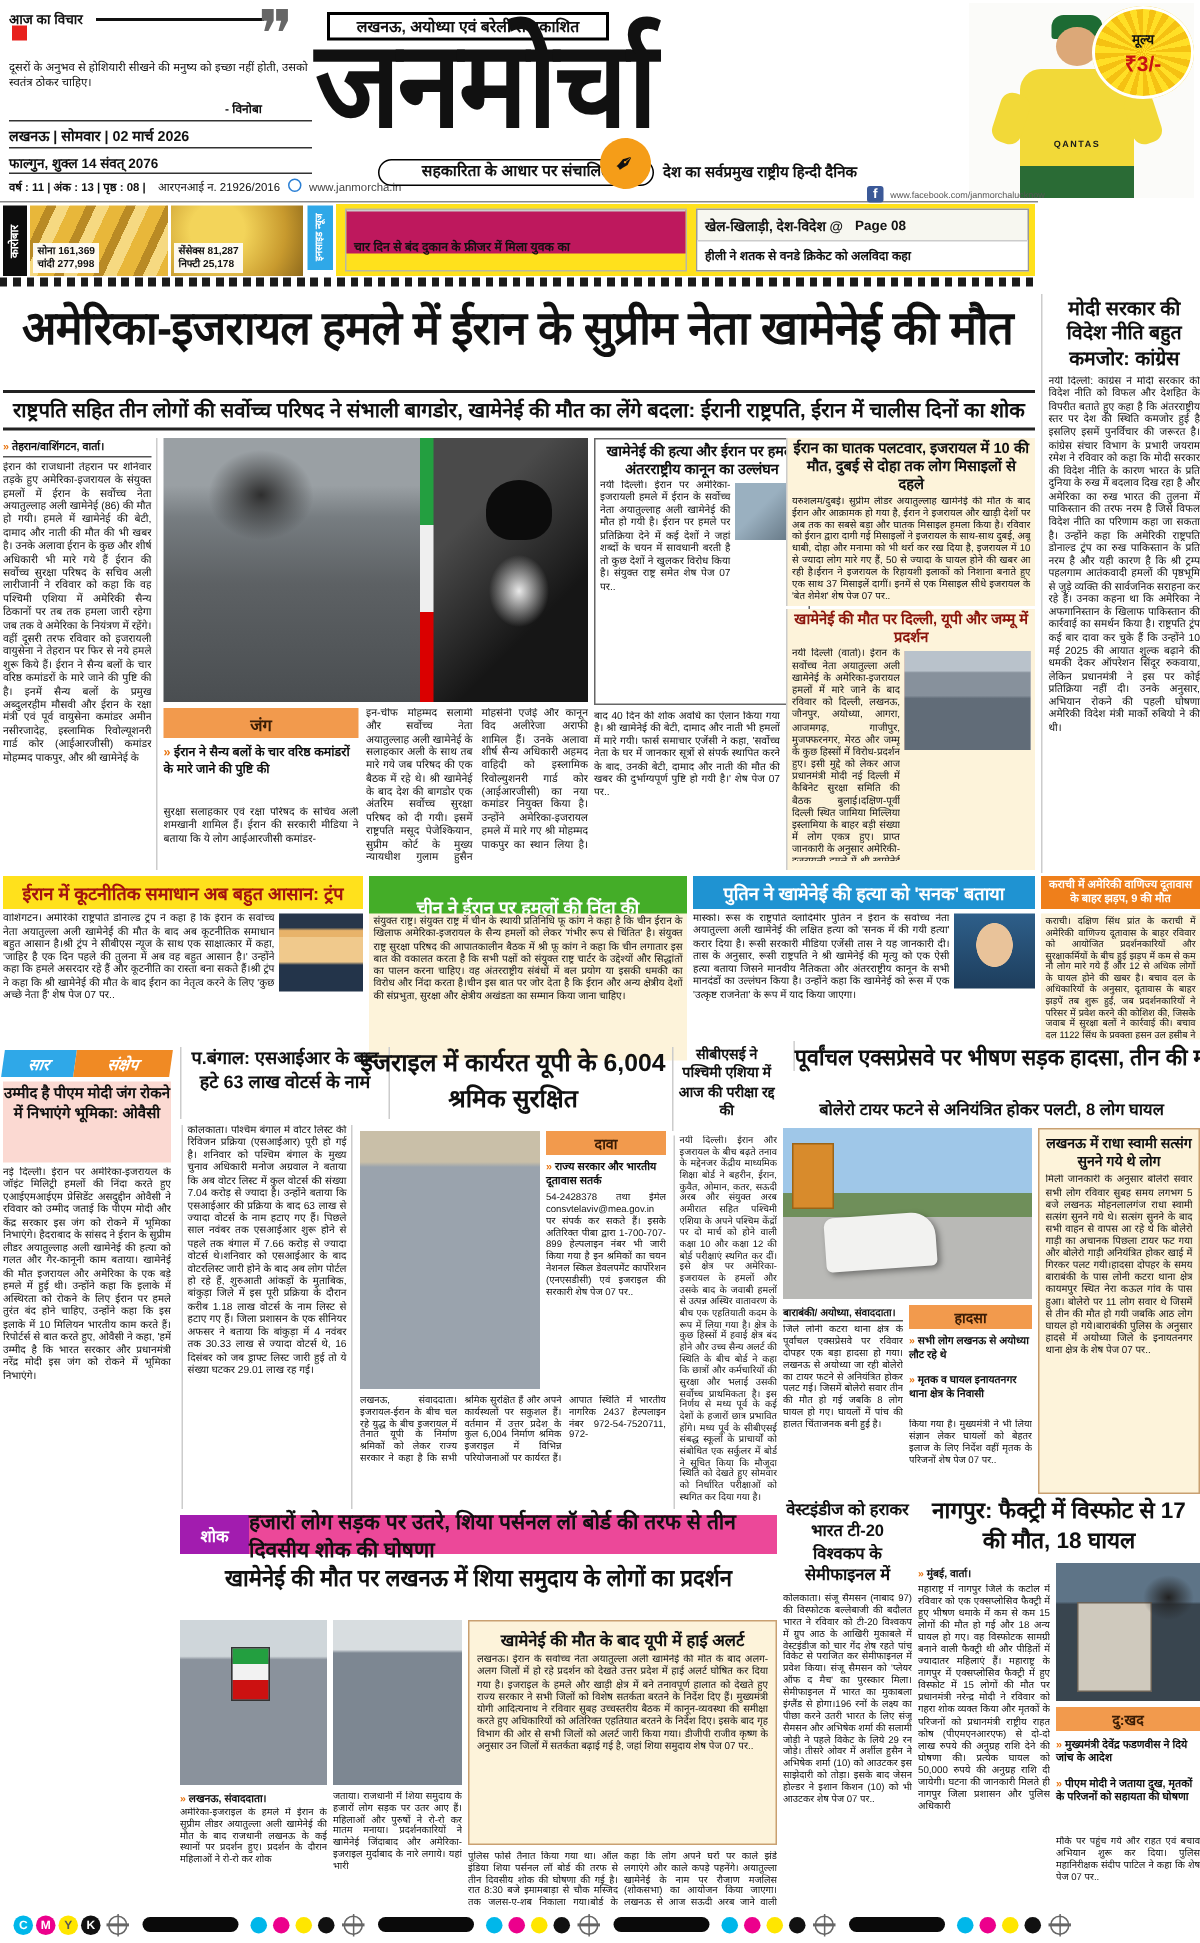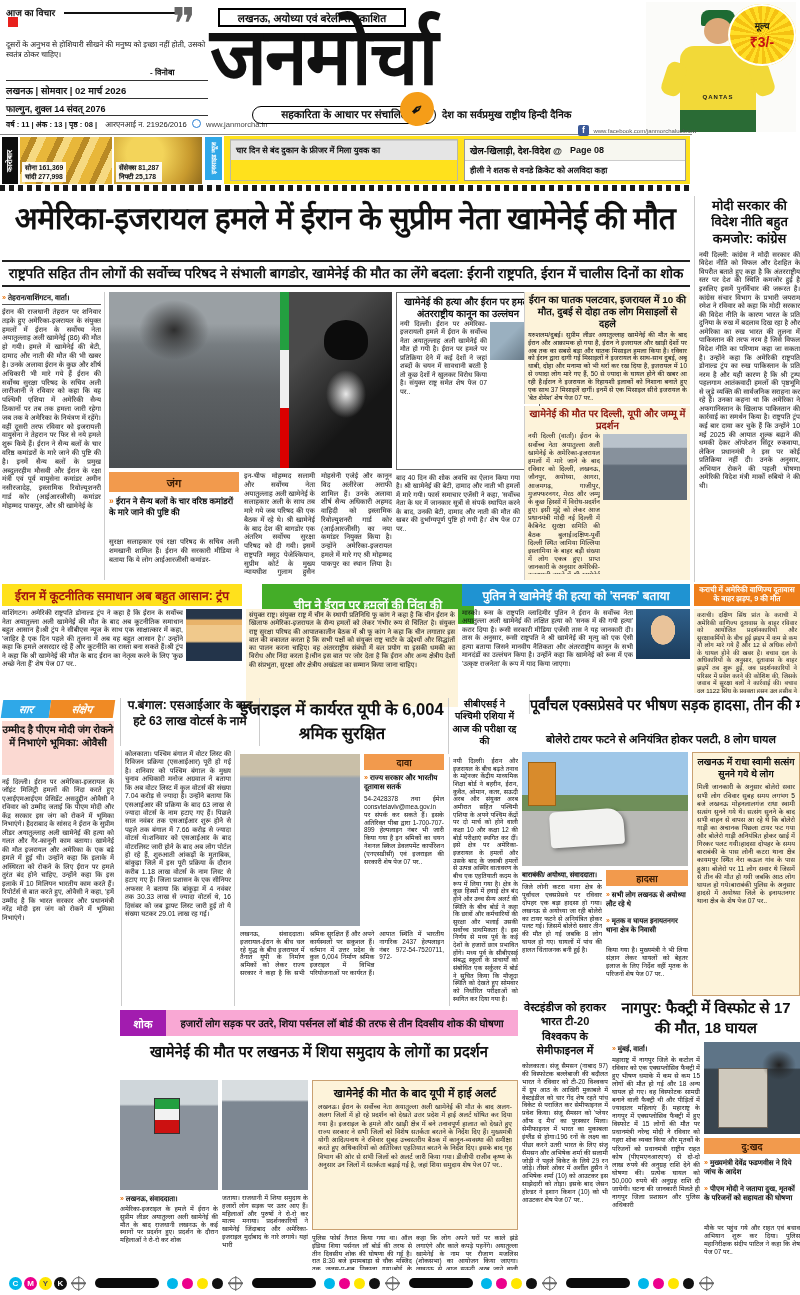--- a/index.html
+++ b/index.html
@@ -80,21 +80,21 @@
 </div>
 <div class="abs" style="left:114px;top:137px;width:88px;height:47px;background:radial-gradient(circle at 35% 35%,#f3d45a 0 28%,#c89a2e 70%,#8f6a1c)">
   <div class="abs" style="left:2px;bottom:2px;background:rgba(255,255,255,.92);padding:1px 3px;font-size:6.8px;font-weight:bold;line-height:1.35">
     <div>सेंसेक्स 81,287</div>
     <div>निफ्टी 25,178</div>
   </div>
 </div>
 <div class="abs vlab" style="left:205px;top:137px;width:17px;height:43px;background:#2fa8e8;font-size:6.5px;line-height:1.1">इनसाइड न्यूज</div>
 <div class="abs" style="left:224px;top:136px;width:466px;height:48px;background:#ffe11c"></div>
 <div class="abs" style="left:230px;top:139px;width:228px;height:42px;border:1px solid #b9b9a5">
-  <div class="b" style="height:20px;background:#e5e5e5;font-size:8.2px;line-height:20px;padding:0 5px;border-top:1px solid #ccc">चार दिन से बंद दुकान के फ्रीजर में मिला युवक का</div>
+  <div class="b" style="height:20px;background:#be185d;font-size:8.2px;line-height:20px;padding:14px 5px;border-top:1px solid #ccc">चार दिन से बंद दुकान के फ्रीजर में मिला युवक का</div>
 </div>
 <div class="abs" style="left:464px;top:139px;width:222px;height:42px;border:1px solid #999;background:#f7f7f0">
   <div style="display:flex;align-items:center;height:20px;padding:0 5px;gap:8px">
     <span class="b" style="font-size:9.2px">खेल-खिलाड़ी, देश-विदेश @</span>
     <span class="b" style="font-size:9px">Page 08</span>
   </div>
   <div class="b" style="height:20px;background:#fff;font-size:8.2px;line-height:20px;padding:0 5px;border-top:1px solid #ccc">हीली ने शतक से वनडे क्रिकेट को अलविदा कहा</div>
 </div>
 <div class="abs" style="left:0;top:185px;width:692px;height:6px;background:repeating-linear-gradient(90deg,#1a1a1a 0 5px,transparent 5px 9px)"></div>
 
@@ -140,21 +140,21 @@
   <div class="c b" style="font-size:9.8px;line-height:1.25;color:#8b150c">खामेनेई की मौत पर दिल्ली, यूपी और जम्मू में प्रदर्शन</div>
   <div style="float:right;width:84px;height:66px;margin:2px 0 2px 3px;background:linear-gradient(180deg,#b9c2cb 0 20%,#87919c 22% 45%,#616c78 48%),repeating-linear-gradient(90deg,rgba(190,60,40,.45) 0 4px,rgba(60,90,160,.45) 4px 8px,rgba(240,220,100,.45) 8px 12px,rgba(40,140,80,.4) 12px 16px)"></div>
   <div class="j ov" style="font-size:6.6px;line-height:1.24;height:142px">नयी दिल्ली (वार्ता)। ईरान के सर्वोच्च नेता अयातुल्ला अली खामेनेई के अमेरिका-इजरायल हमलों में मारे जाने के बाद रविवार को दिल्ली, लखनऊ, जौनपुर, अयोध्या, आगरा, आजमगढ़, गाजीपुर, मुजफ्फरनगर, मेरठ और जम्मू के कुछ हिस्सों में विरोध-प्रदर्शन हुए। इसी मुद्दे को लेकर आज प्रधानमंत्री मोदी नई दिल्ली में कैबिनेट सुरक्षा समिति की बैठक बुलाई।दक्षिण-पूर्वी दिल्ली स्थित जामिया मिल्लिया इस्लामिया के बाहर बड़ी संख्या में लोग एकत्र हुए। प्राप्त जानकारी के अनुसार अमेरिकी-इजरायली हमले में श्री खामेनेई के मारे जाने की रिपोर्टों के बाद शोक व्यक्त करने और विरोध नमाज अदा करने के लिए वहां काफी संख्या में लोग एकत्र हुए थे।छात्र समूहों और शेष पेज 07 पर..</div>
 </div>
 
 <div class="abs hdbar" style="left:2px;top:584px;width:240px;height:22px;background:#ffe11c;color:#a31210;font-size:12px">ईरान में कूटनीतिक समाधान अब बहुत आसान: ट्रंप</div>
 <div class="abs" style="left:2px;top:609px;width:240px;height:96px">
   <div style="float:right;width:56px;height:52px;margin:0 0 2px 3px;background:linear-gradient(180deg,#27364a 0 18%,#e8b36a 22% 30%,#f0c98c 30% 62%,#23344a 66%)"></div>
   <div class="j ov" style="font-size:6.9px;line-height:1.24;height:94px">वाशिंगटन। अमेरिकी राष्ट्रपति डोनाल्ड ट्रंप ने कहा है कि ईरान के सर्वोच्च नेता अयातुल्ला अली खामेनेई की मौत के बाद अब कूटनीतिक समाधान बहुत आसान है।श्री ट्रंप ने सीबीएस न्यूज के साथ एक साक्षात्कार में कहा, 'जाहिर है एक दिन पहले की तुलना में अब वह बहुत आसान है।' उन्होंने कहा कि हमले असरदार रहे हैं और कूटनीति का रास्ता बना सकते हैं।श्री ट्रंप ने कहा कि श्री खामेनेई की मौत के बाद ईरान का नेतृत्व करने के लिए 'कुछ अच्छे नेता हैं' शेष पेज 07 पर..</div>
 </div>
-<div class="abs hdbar" style="left:262px;top:584px;width:212px;height:40px;background:#44ad28;color:#fff;font-size:12px">चीन ने ईरान पर हमलों की निंदा की</div>
+<div class="abs hdbar" style="left:246px;top:584px;width:212px;height:40px;background:#44ad28;color:#fff;font-size:12px">चीन ने ईरान पर हमलों की निंदा की</div>
 <div class="abs cream j ov" style="left:246px;top:609px;width:212px;height:98px;font-size:6.7px;line-height:1.24;padding:2px 3px">संयुक्त राष्ट्र। संयुक्त राष्ट्र में चीन के स्थायी प्रतिनिधि फू कांग ने कहा है कि चीन ईरान के खिलाफ अमेरिका-इजरायल के सैन्य हमलों को लेकर 'गंभीर रूप से चिंतित' है। संयुक्त राष्ट्र सुरक्षा परिषद की आपातकालीन बैठक में श्री फू कांग ने कहा कि चीन लगातार इस बात की वकालत करता है कि सभी पक्षों को संयुक्त राष्ट्र चार्टर के उद्देश्यों और सिद्धांतों का पालन करना चाहिए। वह अंतरराष्ट्रीय संबंधों में बल प्रयोग या इसकी धमकी का विरोध और निंदा करता है।चीन इस बात पर जोर देता है कि ईरान और अन्य क्षेत्रीय देशों की संप्रभुता, सुरक्षा और क्षेत्रीय अखंडता का सम्मान किया जाना चाहिए।</div>
 <div class="abs hdbar" style="left:462px;top:584px;width:228px;height:22px;background:#1f93d2;color:#fff;font-size:12px">पुतिन ने खामेनेई की हत्या को 'सनक' बताया</div>
 <div class="abs" style="left:462px;top:609px;width:228px;height:92px">
   <div style="float:right;width:54px;height:50px;margin:0 0 2px 3px;background:radial-gradient(20px 24px at 50% 42%,#e9c39a 60%,rgba(0,0,0,0) 62%),linear-gradient(180deg,#2e5f8a,#1d3d5c)"></div>
   <div class="j ov" style="font-size:6.8px;line-height:1.24;height:90px">मास्को। रूस के राष्ट्रपति व्लादिमीर पुतिन ने ईरान के सर्वोच्च नेता अयातुल्ला अली खामेनेई की लक्षित हत्या को 'सनक में की गयी हत्या' करार दिया है। रूसी सरकारी मीडिया एजेंसी तास ने यह जानकारी दी। तास के अनुसार, रूसी राष्ट्रपति ने श्री खामेनेई की मृत्यु को एक ऐसी हत्या बताया जिसने मानवीय नैतिकता और अंतरराष्ट्रीय कानून के सभी मानदंडों का उल्लंघन किया है। उन्होंने कहा कि खामेनेई को रूस में एक 'उत्कृष्ट राजनेता' के रूप में याद किया जाएगा।</div>
 </div>
 <div class="abs hdbar c" style="left:694px;top:584px;width:106px;height:22px;background:#ef7f1b;color:#fff;font-size:7.4px;line-height:1.2;padding:0 2px">कराची में अमेरिकी वाणिज्य दूतावास के बाहर झड़प, 9 की मौत</div>
 <div class="abs cream j ov" style="left:694px;top:609px;width:106px;height:84px;font-size:6.2px;line-height:1.22;padding:2px 3px">कराची। दक्षिण सिंध प्रांत के कराची में अमेरिकी वाणिज्य दूतावास के बाहर रविवार को आयोजित प्रदर्शनकारियों और सुरक्षाकर्मियों के बीच हुई झड़प में कम से कम नौ लोग मारे गये हैं और 12 से अधिक लोगों के घायल होने की खबर है। बचाव दल के अधिकारियों के अनुसार, दूतावास के बाहर झड़पें तब शुरू हुईं, जब प्रदर्शनकारियों ने परिसर में प्रवेश करने की कोशिश की, जिसके जवाब में सुरक्षा बलों ने कार्रवाई की। बचाव दल 1122 सिंध के प्रवक्ता हसन उल हसीब ने शिन्हुआ को बताया कि घायलों को पास के अस्पतालों में शेष पेज 07 पर..</div>
 
 <div class="abs" style="left:2px;top:700px;width:112px;height:18px;display:flex">
@@ -174,21 +174,21 @@
   <div class="b blt" style="font-size:7.2px;line-height:1.3;margin-top:3px">राज्य सरकार और भारतीय दूतावास सतर्क</div>
   <div class="j ov" style="font-size:6.4px;line-height:1.24;height:215px;margin-top:3px;word-break:break-word">54-2428378 तथा ईमेल consvtelaviv@mea.gov.in पर संपर्क कर सकते हैं। इसके अतिरिक्त पीबा द्वारा 1-700-707-899 हेल्पलाइन नंबर भी जारी किया गया है इन श्रमिकों का चयन नेशनल स्किल डेवलपमेंट कार्पोरेशन (एनएसडीसी) एवं इजराइल की सरकारी शेष पेज 07 पर..</div>
 </div>
 <div class="abs j ov" style="left:240px;top:930px;width:204px;height:76px;font-size:6.4px;line-height:1.22;column-count:3;column-gap:5px">लखनऊ, संवाददाता। इजरायल-ईरान के बीच चल रहे युद्ध के बीच इजरायल में तैनात यूपी के निर्माण श्रमिकों को लेकर राज्य सरकार ने कहा है कि सभी श्रमिक सुरक्षित हैं और अपने कार्यस्थलों पर सकुशल हैं। वर्तमान में उत्तर प्रदेश के कुल 6,004 निर्माण श्रमिक इजराइल में विभिन्न परियोजनाओं पर कार्यरत हैं। आपात स्थिति में भारतीय नागरिक 2437 हेल्पलाइन नंबर 972-54-7520711, 972-</div>
 
 <div class="abs c b" style="left:448px;top:698px;width:70px;height:56px;font-size:9.5px;line-height:1.3;border-left:1px solid #ccc;padding-left:2px">सीबीएसई ने पश्चिमी एशिया में आज की परीक्षा रद्द की</div>
 <div class="abs j ov" style="left:449px;top:757px;width:69px;height:249px;font-size:6.3px;line-height:1.22;border-left:1px solid #ccc;padding-left:3px">नयी दिल्ली। ईरान और इजरायल के बीच बढ़ते तनाव के मद्देनजर केंद्रीय माध्यमिक शिक्षा बोर्ड ने बहरीन, ईरान, कुवैत, ओमान, कतर, सऊदी अरब और संयुक्त अरब अमीरात सहित पश्चिमी एशिया के अपने पश्चिम केंद्रों पर दो मार्च को होने वाली कक्षा 10 और कक्षा 12 की बोर्ड परीक्षाएं स्थगित कर दीं। इसे क्षेत्र पर अमेरिका-इजरायल के हमलों और उसके बाद के जवाबी हमलों से उत्पन्न अस्थिर वातावरण के बीच एक एहतियाती कदम के रूप में लिया गया है। क्षेत्र के कुछ हिस्सों में हवाई क्षेत्र बंद होने और उच्च सैन्य अलर्ट की स्थिति के बीच बोर्ड ने कहा कि छात्रों और कर्मचारियों की सुरक्षा और भलाई उसकी सर्वोच्च प्राथमिकता है। इस निर्णय से मध्य पूर्व के कई देशों के हजारों छात्र प्रभावित होंगे। मध्य पूर्व के सीबीएसई संबद्ध स्कूलों के प्राचार्यों को संबोधित एक सर्कुलर में बोर्ड ने सूचित किया कि मौजूदा स्थिति को देखते हुए सोमवार को निर्धारित परीक्षाओं को स्थगित कर दिया गया है।</div>
 
 <div class="abs" style="left:120px;top:1010px;width:398px;height:26px;display:flex">
   <span class="hdbar" style="width:46px;background:#a21caf;color:#fff;font-size:11px">शोक</span>
-  <span class="hdbar" style="flex:1;background:#f9a8d4;font-size:10px">हजारों लोग सड़क पर उतरे, शिया पर्सनल लॉ बोर्ड की तरफ से तीन दिवसीय शोक की घोषणा</span>
+  <span class="hdbar" style="flex:1;background:#ec4899;font-size:14px">हजारों लोग सड़क पर उतरे, शिया पर्सनल लॉ बोर्ड की तरफ से तीन दिवसीय शोक की घोषणा</span>
 </div>
 
 <div class="abs c b" style="left:120px;top:1040px;width:398px;font-size:15.5px;white-space:nowrap;transform:scaleX(0.95);transform-origin:center">खामेनेई की मौत पर लखनऊ में शिया समुदाय के लोगों का प्रदर्शन</div>
 <div class="abs" style="left:120px;top:1080px;width:98px;height:110px;background:linear-gradient(180deg,#cfd6da 0 22%,#8a929c 24% 100%),repeating-linear-gradient(90deg,rgba(20,30,40,.5) 0 4px,rgba(200,170,60,.45) 4px 7px,rgba(120,40,30,.4) 7px 11px,rgba(40,80,140,.4) 11px 15px)">
   <div class="abs" style="left:34px;top:18px;width:26px;height:36px;background:linear-gradient(180deg,#239f40 0 30%,#f2f2f2 30% 62%,#cc1111 62%);border:1px solid #333"></div>
 </div>
 <div class="abs" style="left:222px;top:1080px;width:86px;height:110px;background:linear-gradient(180deg,#d8dde0 0 18%,#7d8792 20% 100%),repeating-linear-gradient(90deg,rgba(30,30,30,.55) 0 5px,rgba(220,220,220,.4) 5px 8px,rgba(60,90,60,.4) 8px 12px,rgba(90,60,100,.4) 12px 16px)"></div>
 <div class="abs" style="left:312px;top:1080px;width:206px;height:150px;background:#fdf3da;border:1px solid #c9a071;padding:4px 5px">
   <div class="c b" style="font-size:11px">खामेनेई की मौत के बाद यूपी में हाई अलर्ट</div>
   <div class="j ov" style="font-size:6.6px;line-height:1.26;height:122px;margin-top:3px">लखनऊ। ईरान के सर्वोच्च नेता अयातुल्ला अली खामेनेई की मौत के बाद अलग-अलग जिलों में हो रहे प्रदर्शन को देखते उत्तर प्रदेश में हाई अलर्ट घोषित कर दिया गया है। इजराइल के हमले और खाड़ी क्षेत्र में बने तनावपूर्ण हालात को देखते हुए राज्य सरकार ने सभी जिलों को विशेष सतर्कता बरतने के निर्देश दिए हैं। मुख्यमंत्री योगी आदित्यनाथ ने रविवार सुबह उच्चस्तरीय बैठक में कानून-व्यवस्था की समीक्षा करते हुए अधिकारियों को अतिरिक्त एहतियात बरतने के निर्देश दिए। इसके बाद गृह विभाग की ओर से सभी जिलों को अलर्ट जारी किया गया। डीजीपी राजीव कृष्ण के अनुसार उन जिलों में सतर्कता बढ़ाई गई है, जहां शिया समुदाय शेष पेज 07 पर..</div>

